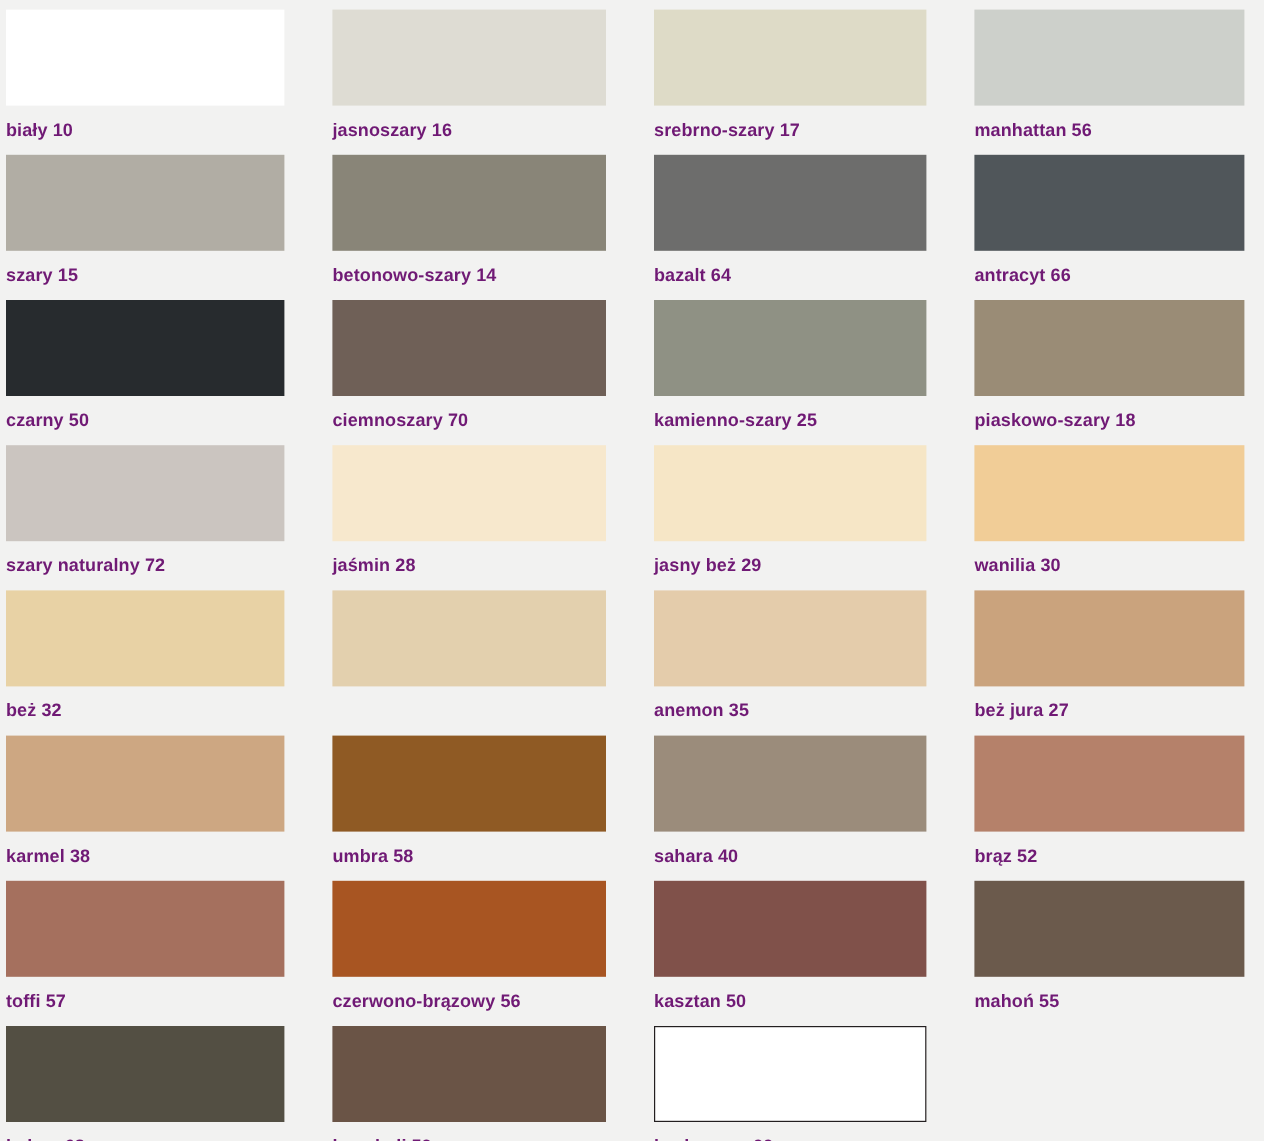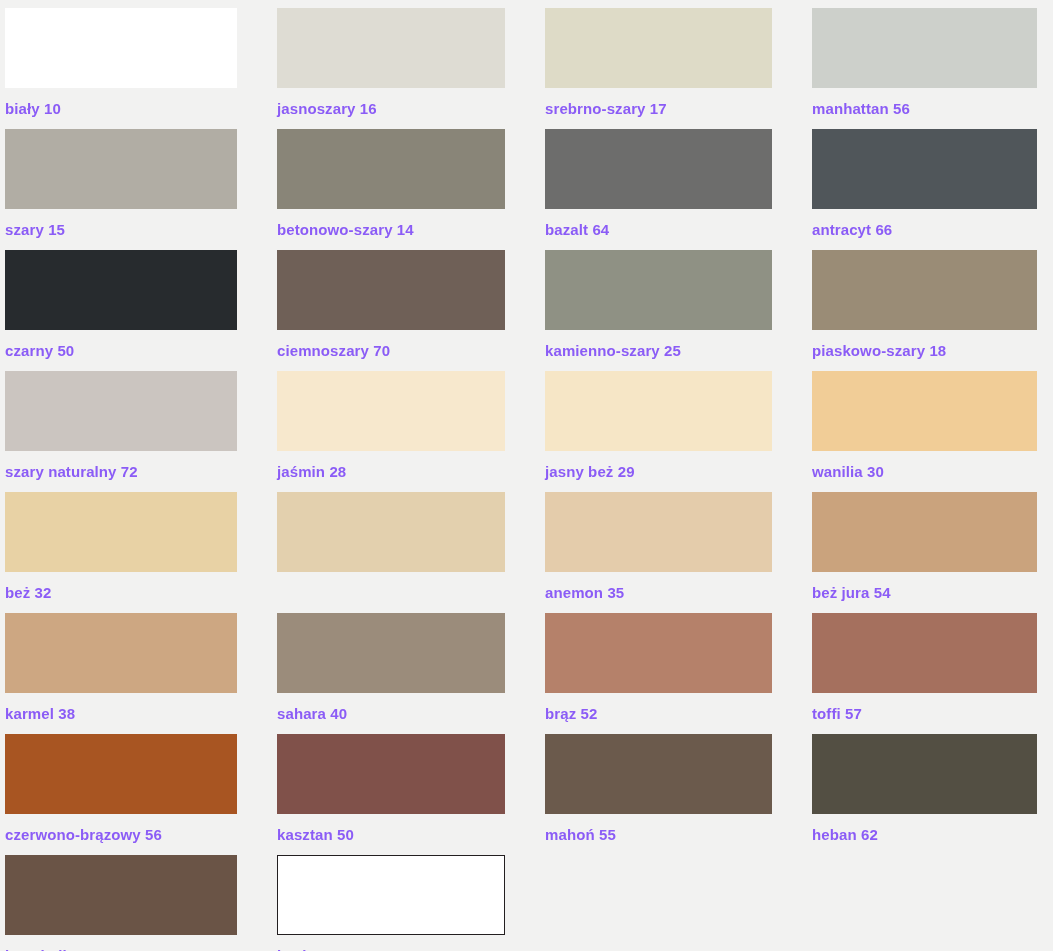--- a/index.html
+++ b/index.html
@@ -31,21 +31,21 @@
     height: 80px;
     width: 100%;
     box-sizing: border-box;
   }
   .swatch-chip.bordered {
     border: 1px solid #231f20;
   }
   .swatch-label {
     font-size: 15px;
     font-weight: bold;
-    color: #8b5cf6;
+    color: #701a75;
     line-height: 1;
     padding-top: 13px;
     letter-spacing: 0.1px;
     white-space: nowrap;
   }
 </style>
 </head>
 <body style="background: rgb(242, 242, 241);">
 
 <div id="palette-grid">
@@ -119,25 +119,29 @@
     </div>
     <div class="swatch-cell">
       <div class="swatch-chip" style="background-color: rgb(227, 208, 174);"></div>
     </div>
     <div class="swatch-cell">
       <div class="swatch-chip" style="background-color: rgb(228, 204, 171);"></div>
       <div class="swatch-label">anemon 35</div>
     </div>
     <div class="swatch-cell">
       <div class="swatch-chip" style="background-color: rgb(202, 163, 125);"></div>
-      <div class="swatch-label">beż jura 54</div>
+      <div class="swatch-label">beż jura 27</div>
     </div>
     <div class="swatch-cell">
       <div class="swatch-chip" style="background-color: rgb(205, 167, 130);"></div>
       <div class="swatch-label">karmel 38</div>
+    </div>
+    <div class="swatch-cell">
+      <div class="swatch-chip" style="background-color: rgb(143, 90, 36);"></div>
+      <div class="swatch-label">umbra 58</div>
     </div>
     <div class="swatch-cell">
       <div class="swatch-chip" style="background-color: rgb(155, 140, 123);"></div>
       <div class="swatch-label">sahara 40</div>
     </div>
     <div class="swatch-cell">
       <div class="swatch-chip" style="background-color: rgb(181, 129, 106);"></div>
       <div class="swatch-label">brąz 52</div>
     </div>
     <div class="swatch-cell">

